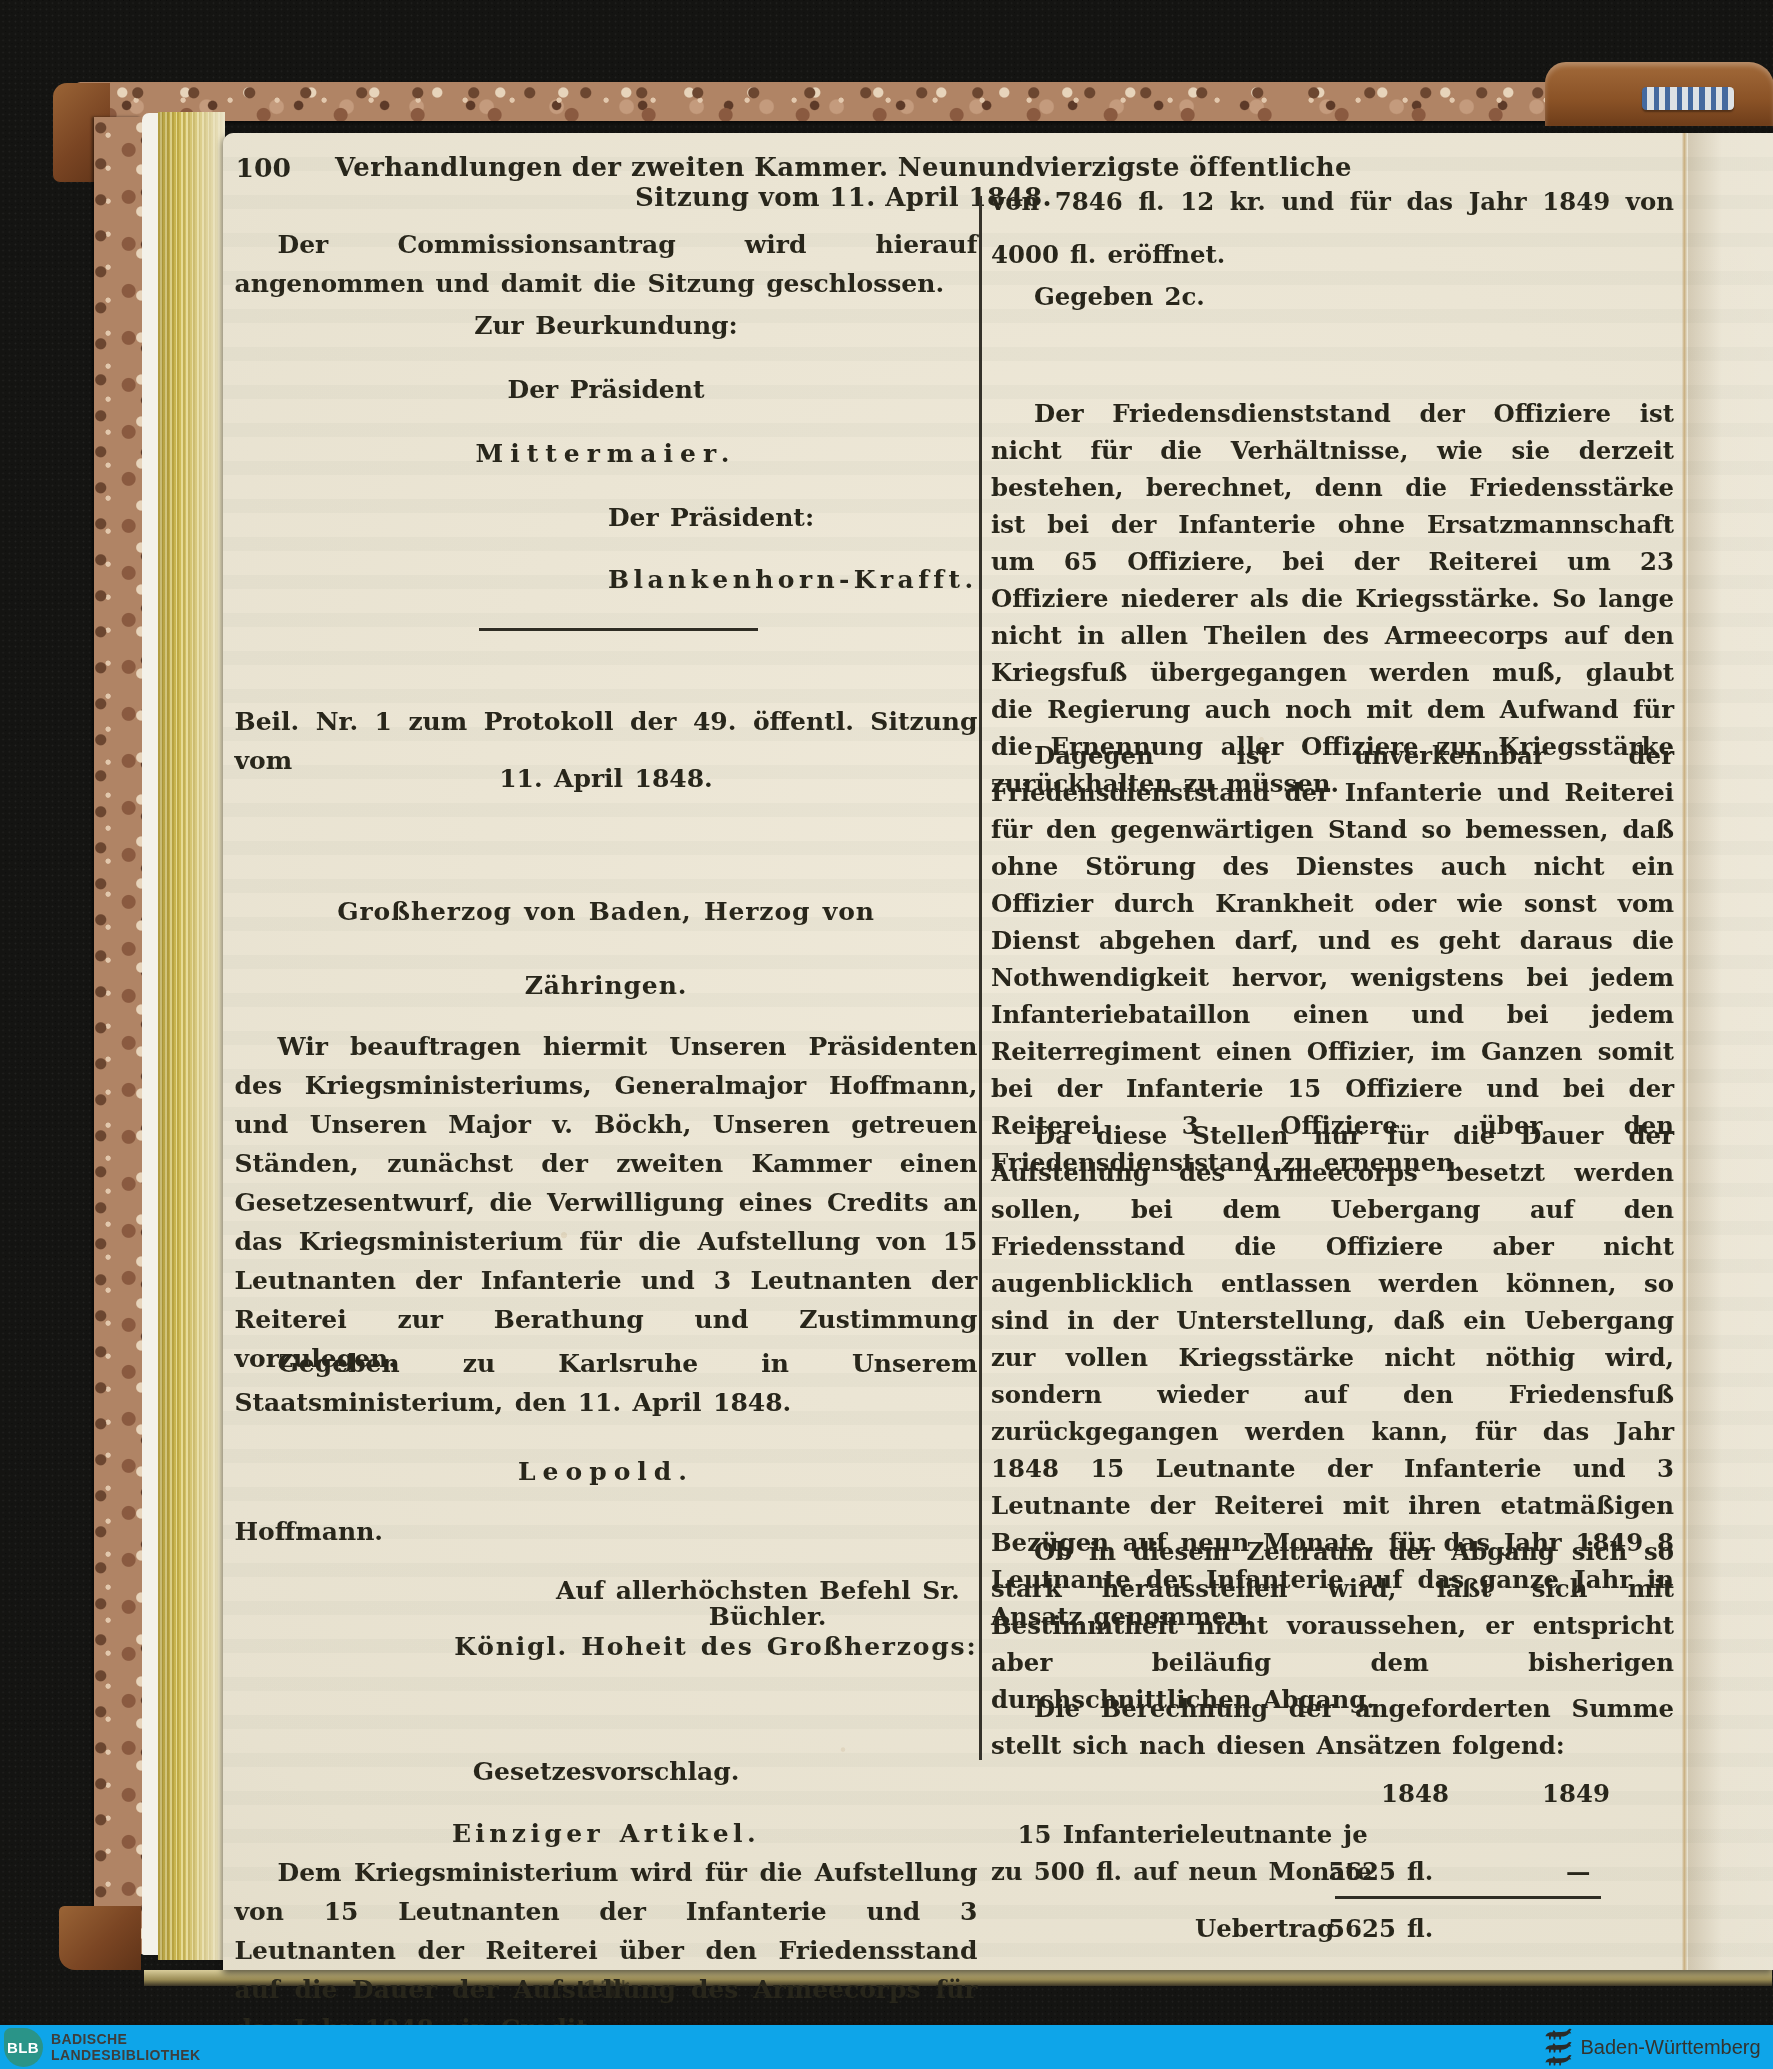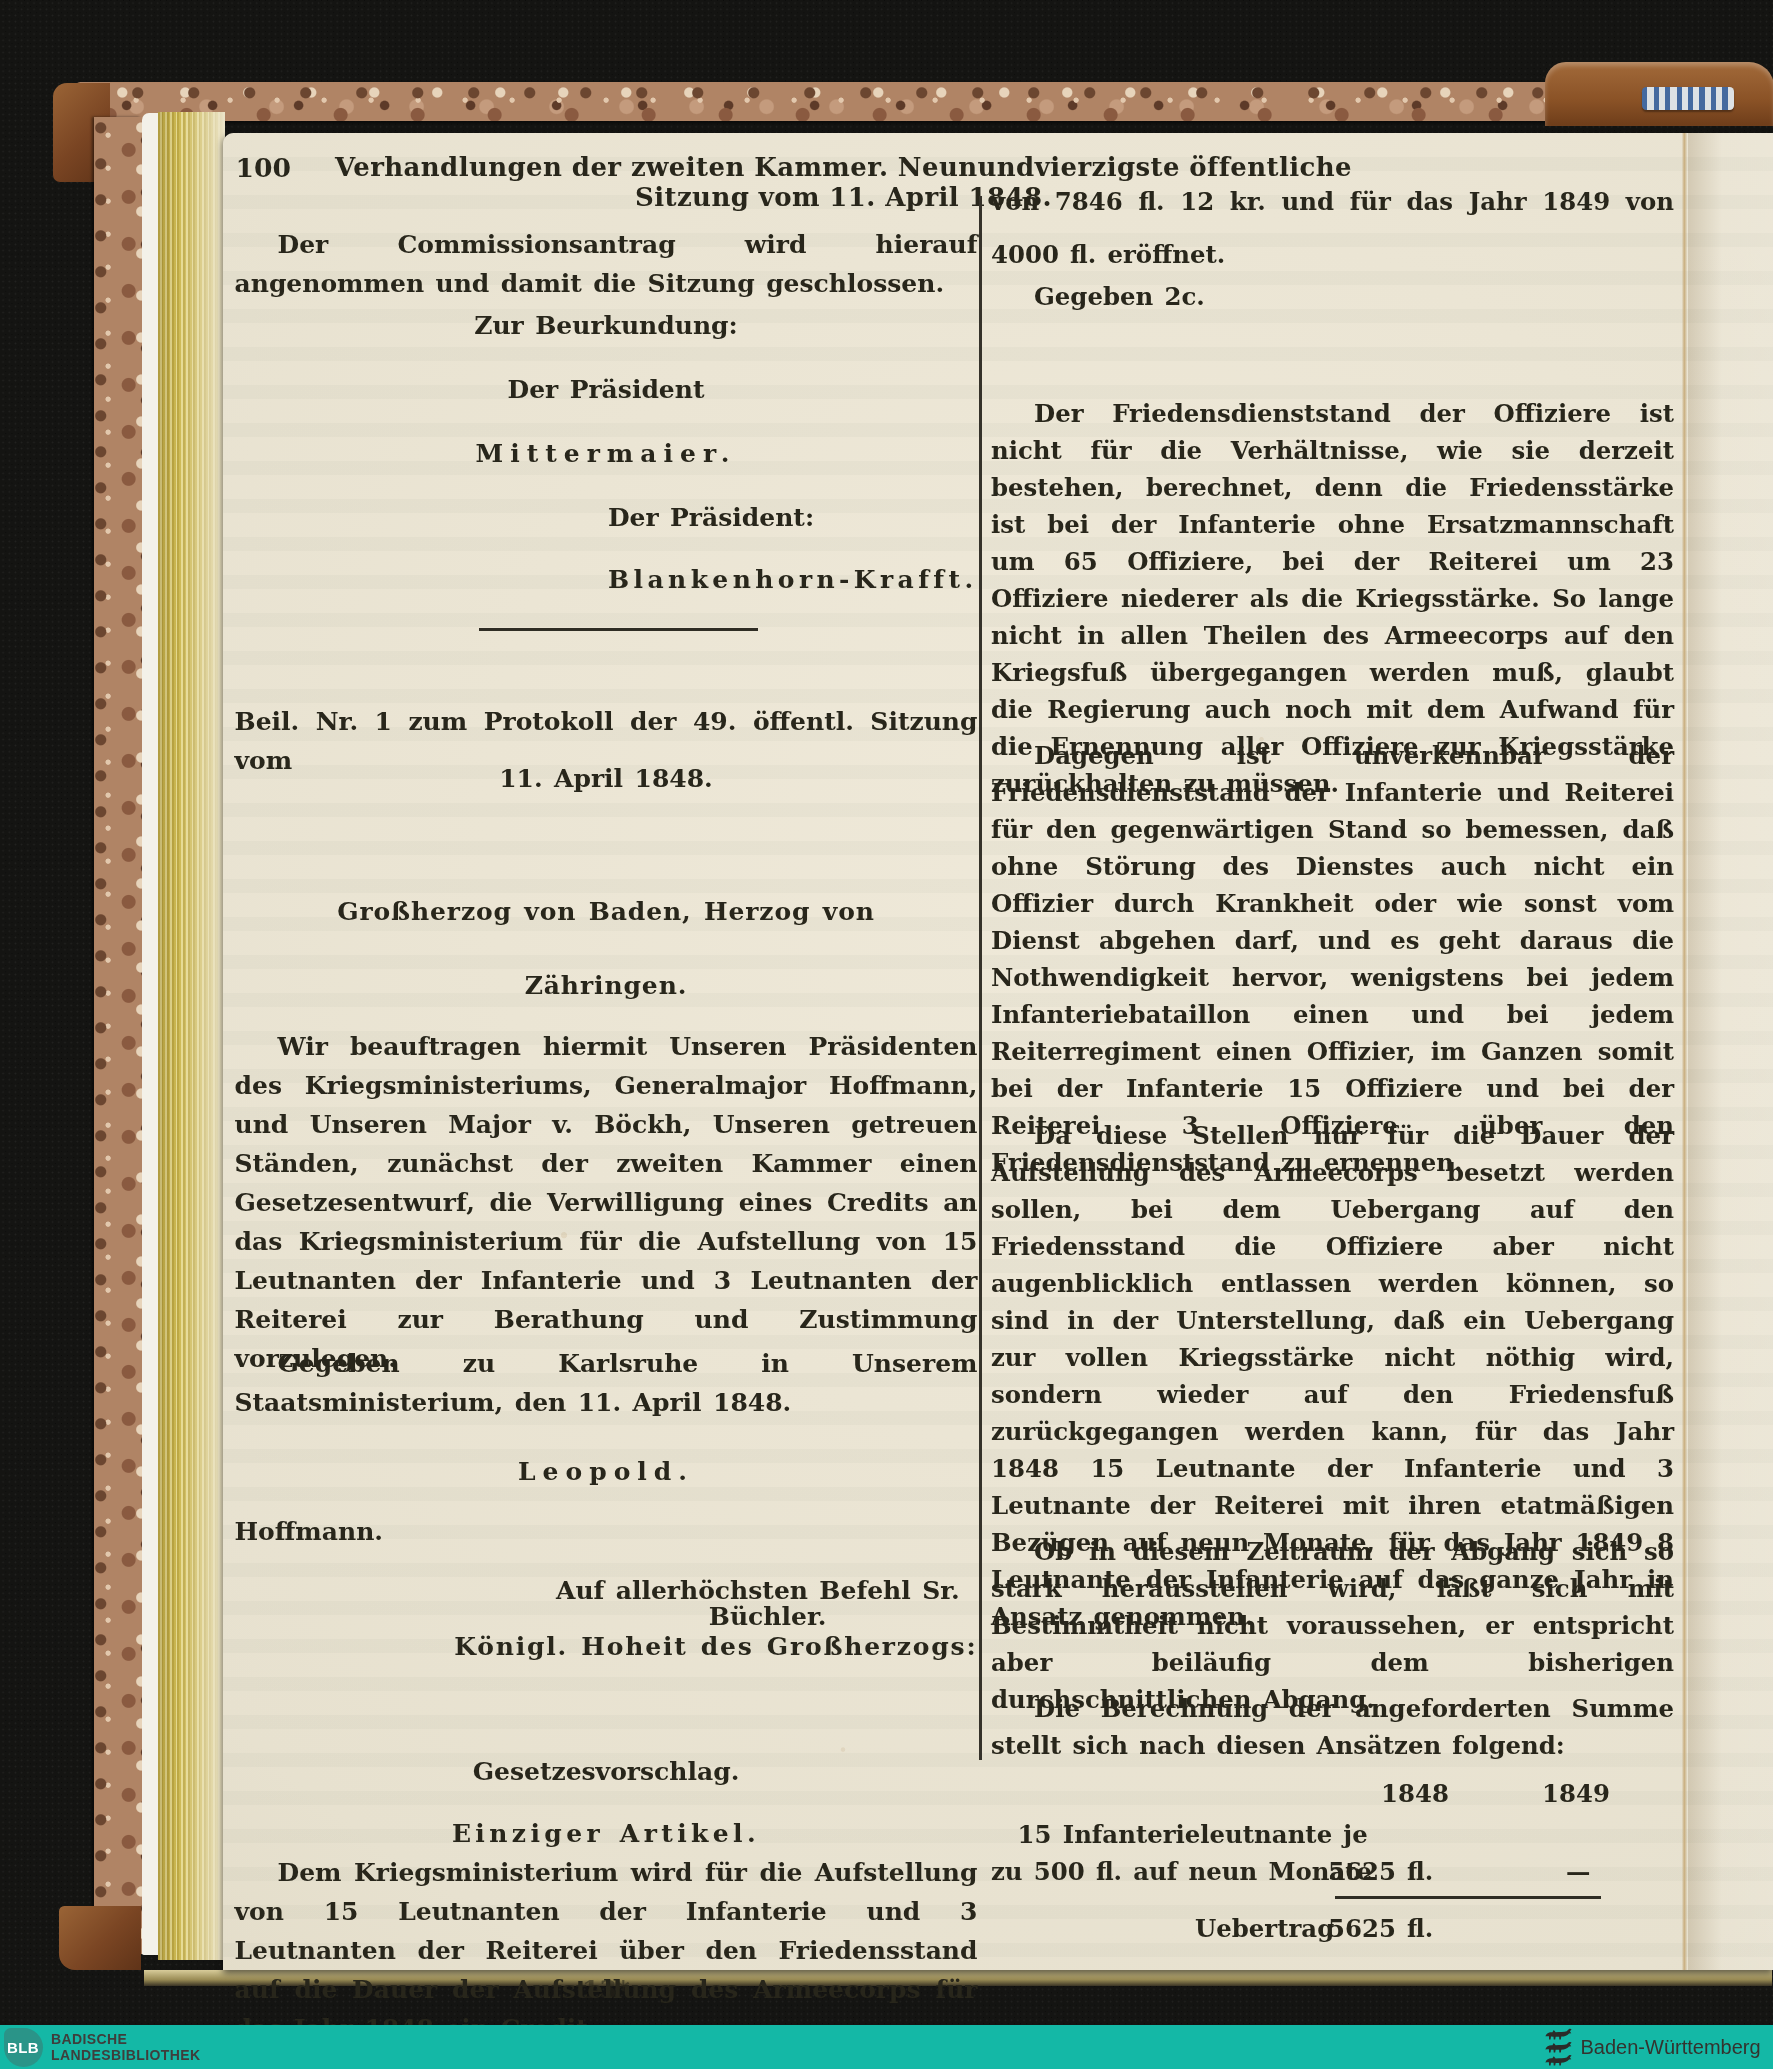--- a/index.html
+++ b/index.html
@@ -78,21 +78,21 @@
   .jfull{text-align:justify;text-align-last:justify;text-indent:0;}
   .rule{background:#2f2d24;height:2.7px;}
   .bigtitle{font-size:37px;line-height:48px;letter-spacing:0.9px;text-align:center;}
   .spaced8{letter-spacing:7px;}
   .spaced5{letter-spacing:4.4px;}
   .spaced2{letter-spacing:1.8px;}
   .sigmark{font-size:19.5px;opacity:0.55;text-align:center;}
   .smallpara{font-size:24.4px;line-height:30px;}
 
   
-  .footer{left:0;top:2025px;width:1773px;height:44px;background:#14b8a6;font-family:"Liberation Sans","DejaVu Sans",sans-serif;}
+  .footer{left:0;top:2025px;width:1773px;height:44px;background:#0ea5e9;font-family:"Liberation Sans","DejaVu Sans",sans-serif;}
   .blb-badge{position:absolute;left:3.5px;top:2.7px;width:39px;height:39px;background:#2a9488;
     border-radius:7px 50% 50% 50%;display:flex;align-items:center;justify-content:center;
     color:#ffffff;font-size:15px;font-weight:bold;letter-spacing:0.4px;}
   .lib-name{position:absolute;left:51px;top:6.2px;font-size:14px;font-weight:bold;color:#3e3e3c;line-height:16px;letter-spacing:0.4px;}
   .state-group{position:absolute;right:12.4px;top:0;height:44px;display:flex;align-items:center;gap:8.9px;}
   .state-name{font-size:20px;color:#34332e;}
   .lions{display:block;}
 </style>
 </head>
 <body>

